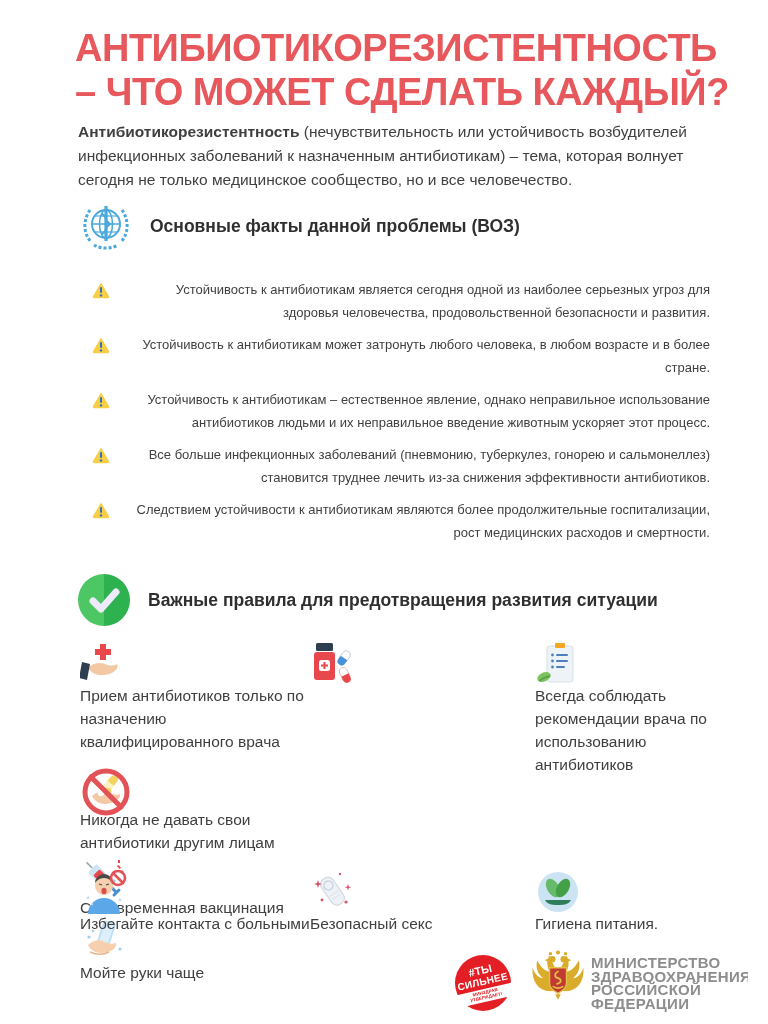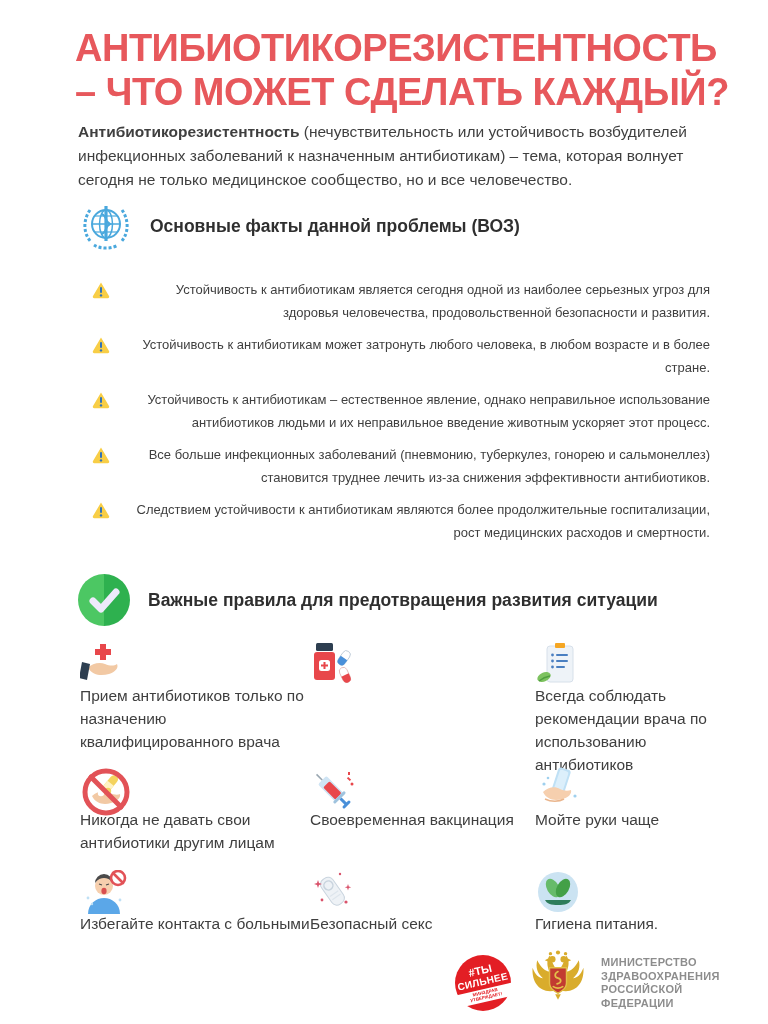--- a/index.html
+++ b/index.html
@@ -24,40 +24,40 @@
   
   .facts{position:absolute;top:278px;left:92px;width:618px;}
   .fact{display:flex;margin-bottom:9px;}
   .fact + .fact{margin-top:0;}
   .fact-ico{width:18px;height:18px;flex:0 0 18px;margin-right:13px;margin-top:3px;}
   .fact-txt{font-size:13px;line-height:23px;color:#3f3f3f;text-align:right;}
 
   
   .grid-row{position:absolute;left:80px;width:660px;display:flex;}
   #row1{top:642px;}
-  #row2{top:766px;}
+  #row2{top:766px;flex-direction:column;}
   #row3{top:870px;}
   .cell{display:block;}
   .cell.c1{width:230px;}
   .cell.c2{width:225px;}
   .cell.c3{width:195px;}
   .cell-icon{height:44px;margin-bottom:-2px;}
   .cell-icon svg{display:block;}
   .cell-text{font-size:15.5px;line-height:23px;color:#3f3f3f;}
 
   
   .footer{position:absolute;top:950px;left:455px;display:flex;align-items:center;}
   .campaign{width:56px;height:56px;border-radius:50%;background:#e31e24;position:relative;flex:0 0 56px;}
   .campaign .rot{position:absolute;inset:0;display:flex;flex-direction:column;align-items:center;justify-content:center;
                  transform:rotate(-13deg);color:#fff;font-weight:bold;text-align:center;}
   .campaign .l1{font-size:11px;line-height:11px;}
   .campaign .l2{font-size:10px;line-height:11px;letter-spacing:0.3px;}
   .campaign .cap{margin-top:2px;background:#fff;color:#e31e24;font-size:4.5px;line-height:5.5px;padding:1px 2px;border-radius:1px;}
   .emblem{margin-left:14px;flex:0 0 66px;}
-  .ministry{margin-left:10px;font-size:11px;font-weight:bold;color:#8d8d8d;line-height:13.5px;letter-spacing:0.3px;}
+  .ministry{font-size:15px;font-weight:bold;color:#8d8d8d;line-height:13.5px;letter-spacing:0.3px;}
 </style>
 </head>
 <body>
 
 <div class="page">
 
   <div class="title">
     <div>АНТИБИОТИКОРЕЗИСТЕНТНОСТЬ</div>
     <div>– ЧТО МОЖЕТ СДЕЛАТЬ КАЖДЫЙ?</div>
   </div>

